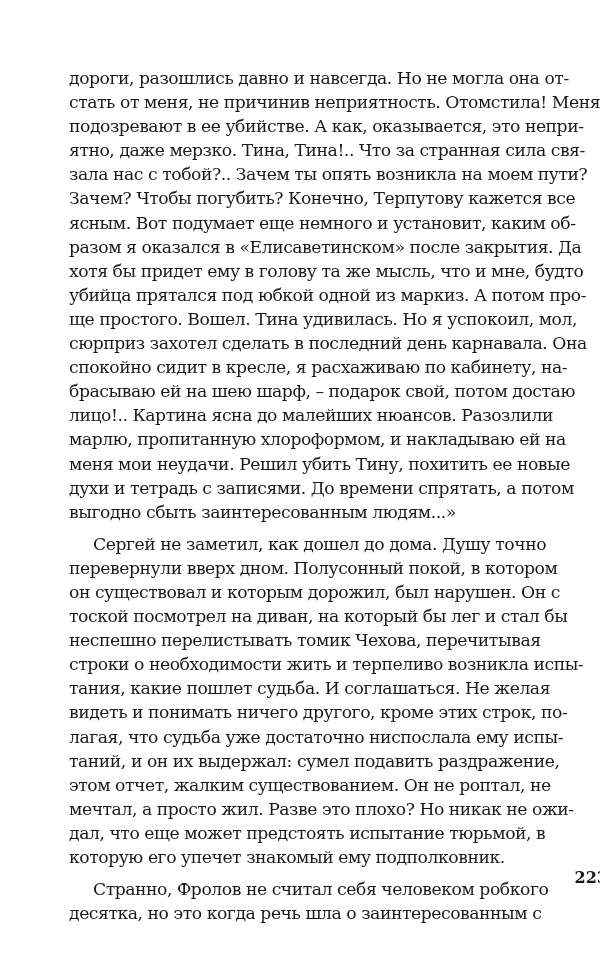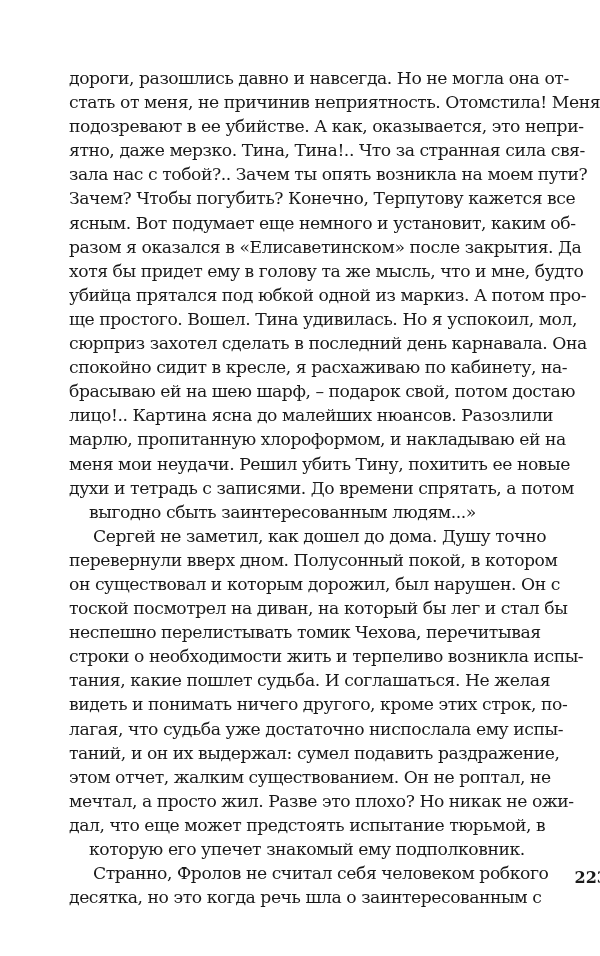--- a/index.html
+++ b/index.html
@@ -8,22 +8,22 @@
     color: #1a1a1a;
   }
   .page-text {
     position: absolute; left: 69px; top: 66px; width: 467px;
     font-family: "DejaVu Serif", serif;
     font-size: 17.2px;
     line-height: 24.1px;
     letter-spacing: -0.45px;
   }
   .line { display: block; white-space: nowrap; text-align: justify; text-align-last: justify; height: 24.1px; overflow: visible; }
-  .line.last { text-align-last: left; margin-left: 20px; }
-  .line.indent { padding-left: 24px; }
+  .line.last { text-align-last: left; }
+  .line.indent { padding-left: 24px; margin-top: 8px; }
   .page-number {
     position: absolute; left: 8px; width: 600px; top: 868px; text-align: right;
     font-family: "DejaVu Serif", serif; font-weight: bold; font-size: 16px;
   }
 </style>
 </head>
 <body>
 
 <div class="page-text">
 

